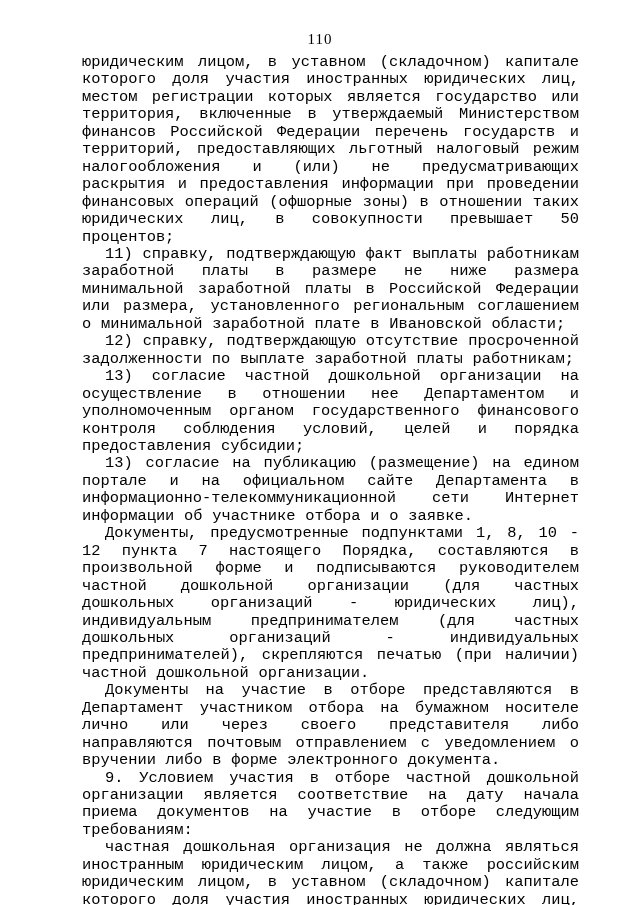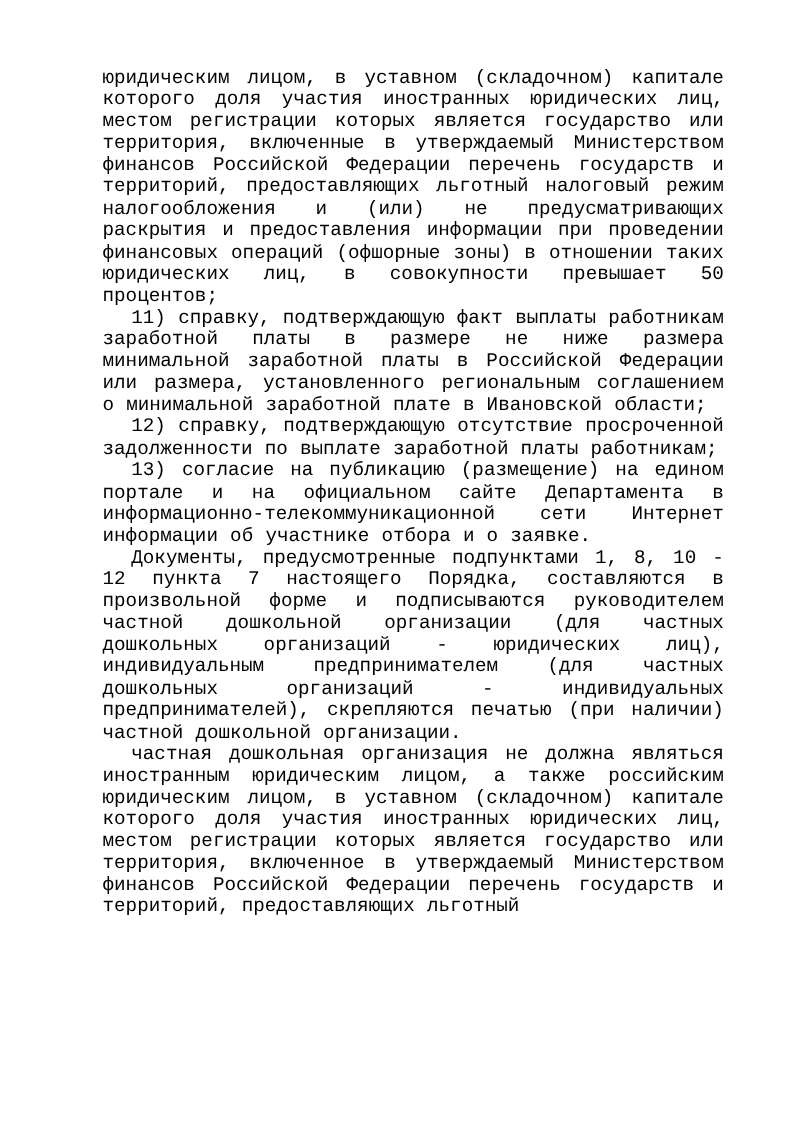--- a/index.html
+++ b/index.html
@@ -43,22 +43,26 @@
     text-indent: 23px;
   }
   .content p.no-indent {
     text-indent: 0;
   }
 </style>
 </head>
 <body>
 
 <div class="page">
+  <div class="page-number">110</div>
 
   <div class="content">
     <p class="no-indent">юридическим лицом, в уставном (складочном) капитале которого доля участия иностранных юридических лиц, местом регистрации которых является государство или территория, включенные в утверждаемый Министерством финансов Российской Федерации перечень государств и территорий, предоставляющих льготный налоговый режим налогообложения и (или) не предусматривающих раскрытия и предоставления информации при проведении финансовых операций (офшорные зоны) в отношении таких юридических лиц, в совокупности превышает 50 процентов;</p>
     <p>11) справку, подтверждающую факт выплаты работникам заработной платы в размере не ниже размера минимальной заработной платы в Российской Федерации или размера, установленного региональным соглашением о минимальной заработной плате в Ивановской области;</p>
     <p>12) справку, подтверждающую отсутствие просроченной задолженности по выплате заработной платы работникам;</p>
+    <p>13) согласие частной дошкольной организации на осуществление в отношении нее Департаментом и уполномоченным органом государственного финансового контроля соблюдения условий, целей и порядка предоставления субсидии;</p>
     <p>13) согласие на публикацию (размещение) на едином портале и на официальном сайте Департамента в информационно-телекоммуникационной сети Интернет информации об участнике отбора и о заявке.</p>
     <p>Документы, предусмотренные подпунктами 1, 8, 10 - 12 пункта 7 настоящего Порядка, составляются в произвольной форме и подписываются руководителем частной дошкольной организации (для частных дошкольных организаций - юридических лиц), индивидуальным предпринимателем (для частных дошкольных организаций - индивидуальных предпринимателей), скрепляются печатью (при наличии) частной дошкольной организации.</p>
+    <p>Документы на участие в отборе представляются в Департамент участником отбора на бумажном носителе лично или через своего представителя либо направляются почтовым отправлением с уведомлением о вручении либо в форме электронного документа.</p>
+    <p>9. Условием участия в отборе частной дошкольной организации является соответствие на дату начала приема документов на участие в отборе следующим требованиям:</p>
     <p>частная дошкольная организация не должна являться иностранным юридическим лицом, а также российским юридическим лицом, в уставном (складочном) капитале которого доля участия иностранных юридических лиц, местом регистрации которых является государство или территория, включенное в утверждаемый Министерством финансов Российской Федерации перечень государств и территорий, предоставляющих льготный</p>
   </div>
 </div>
 
 </body></html>

